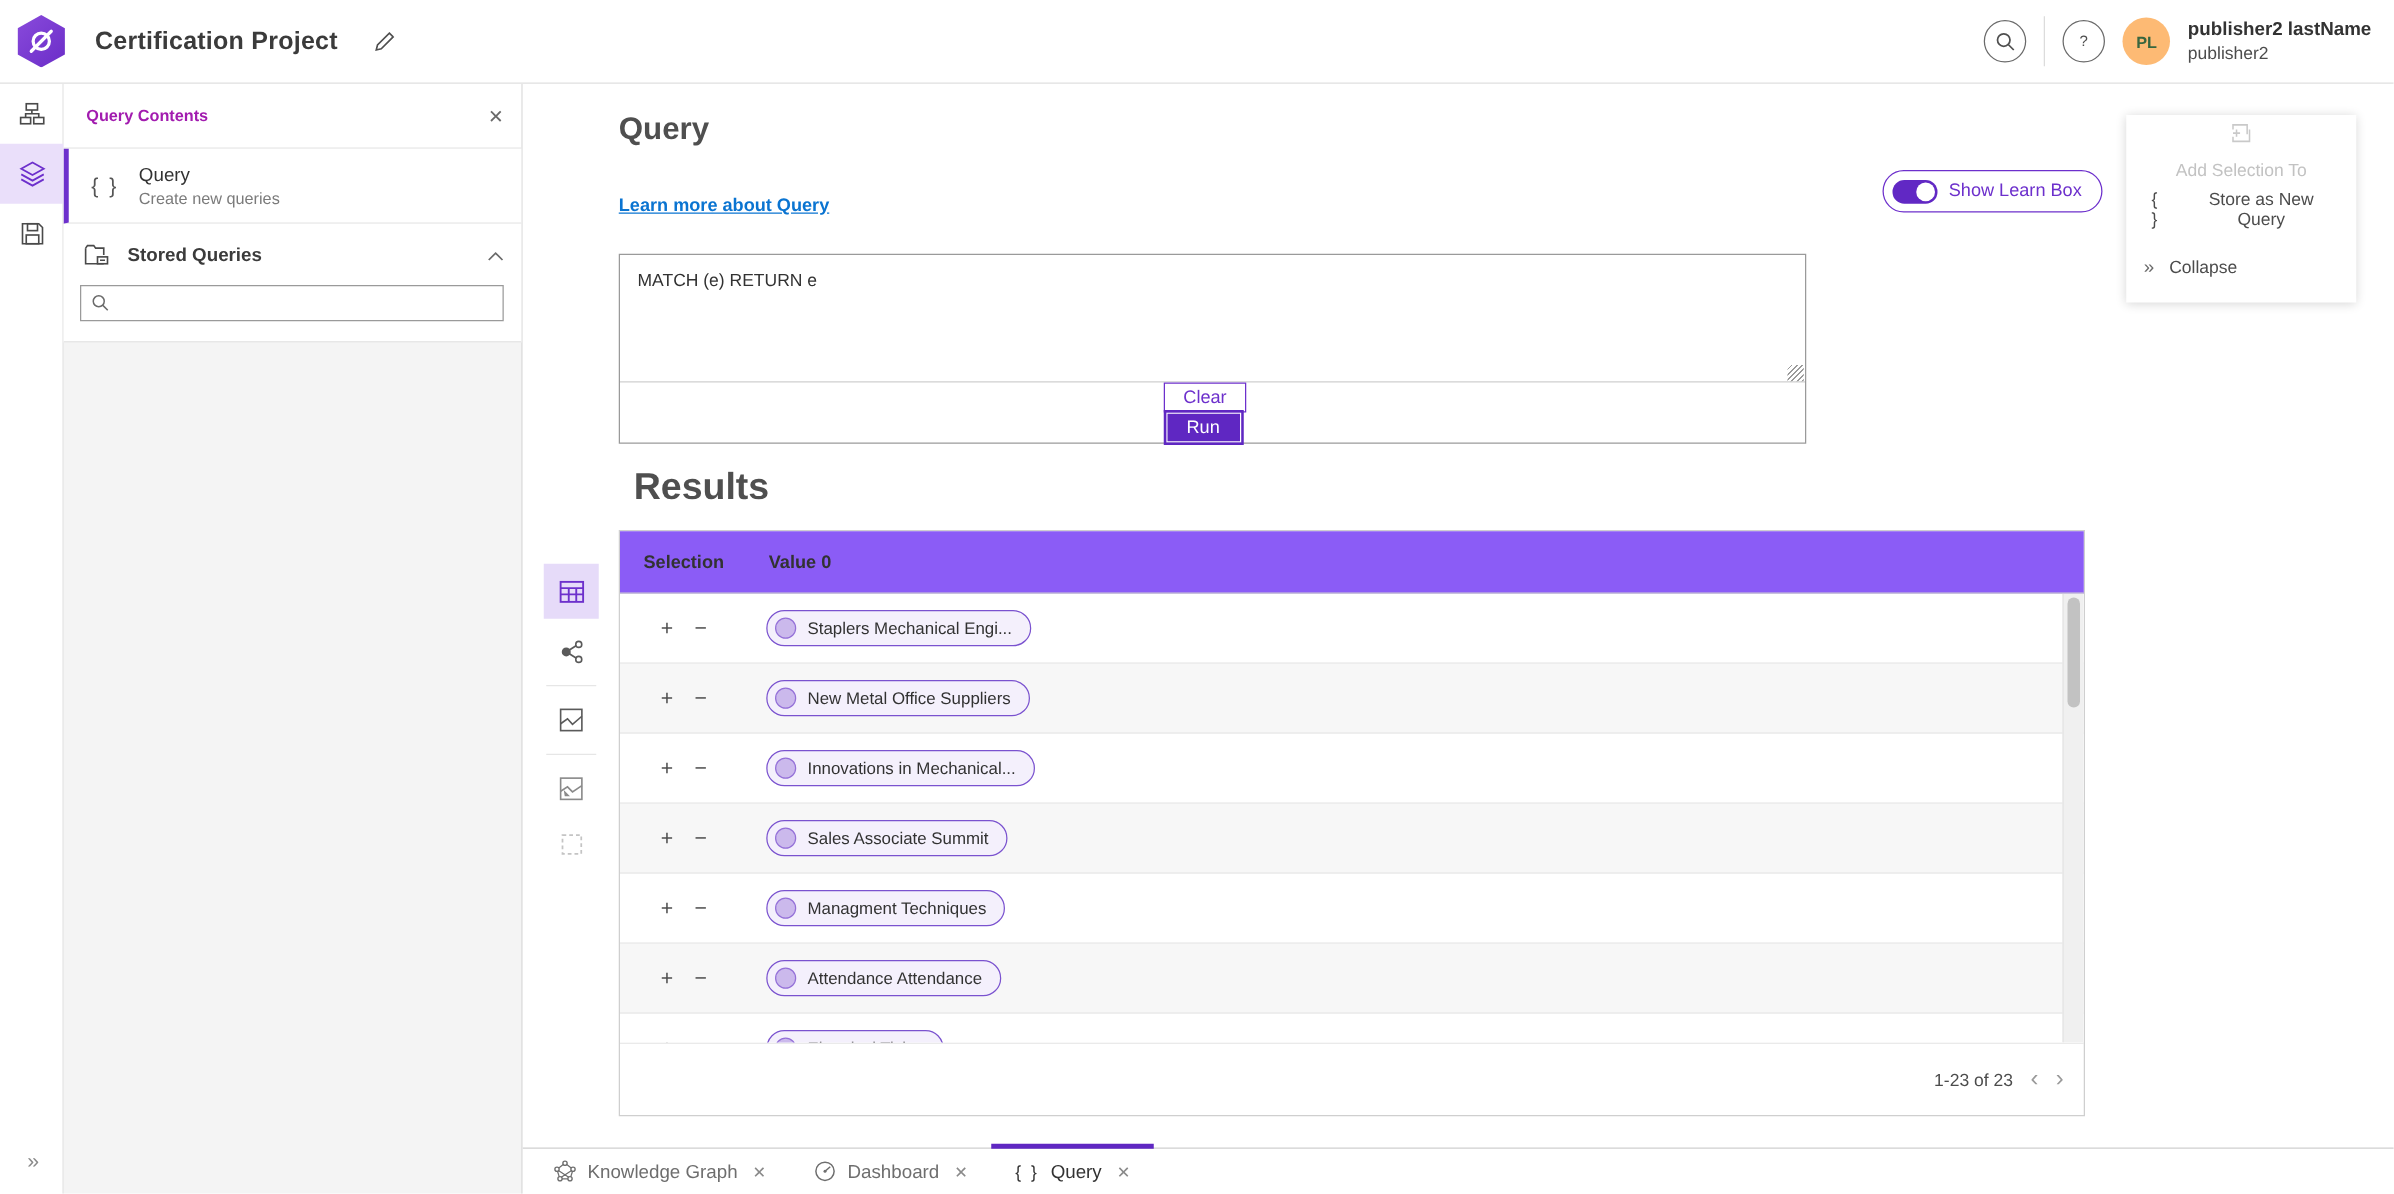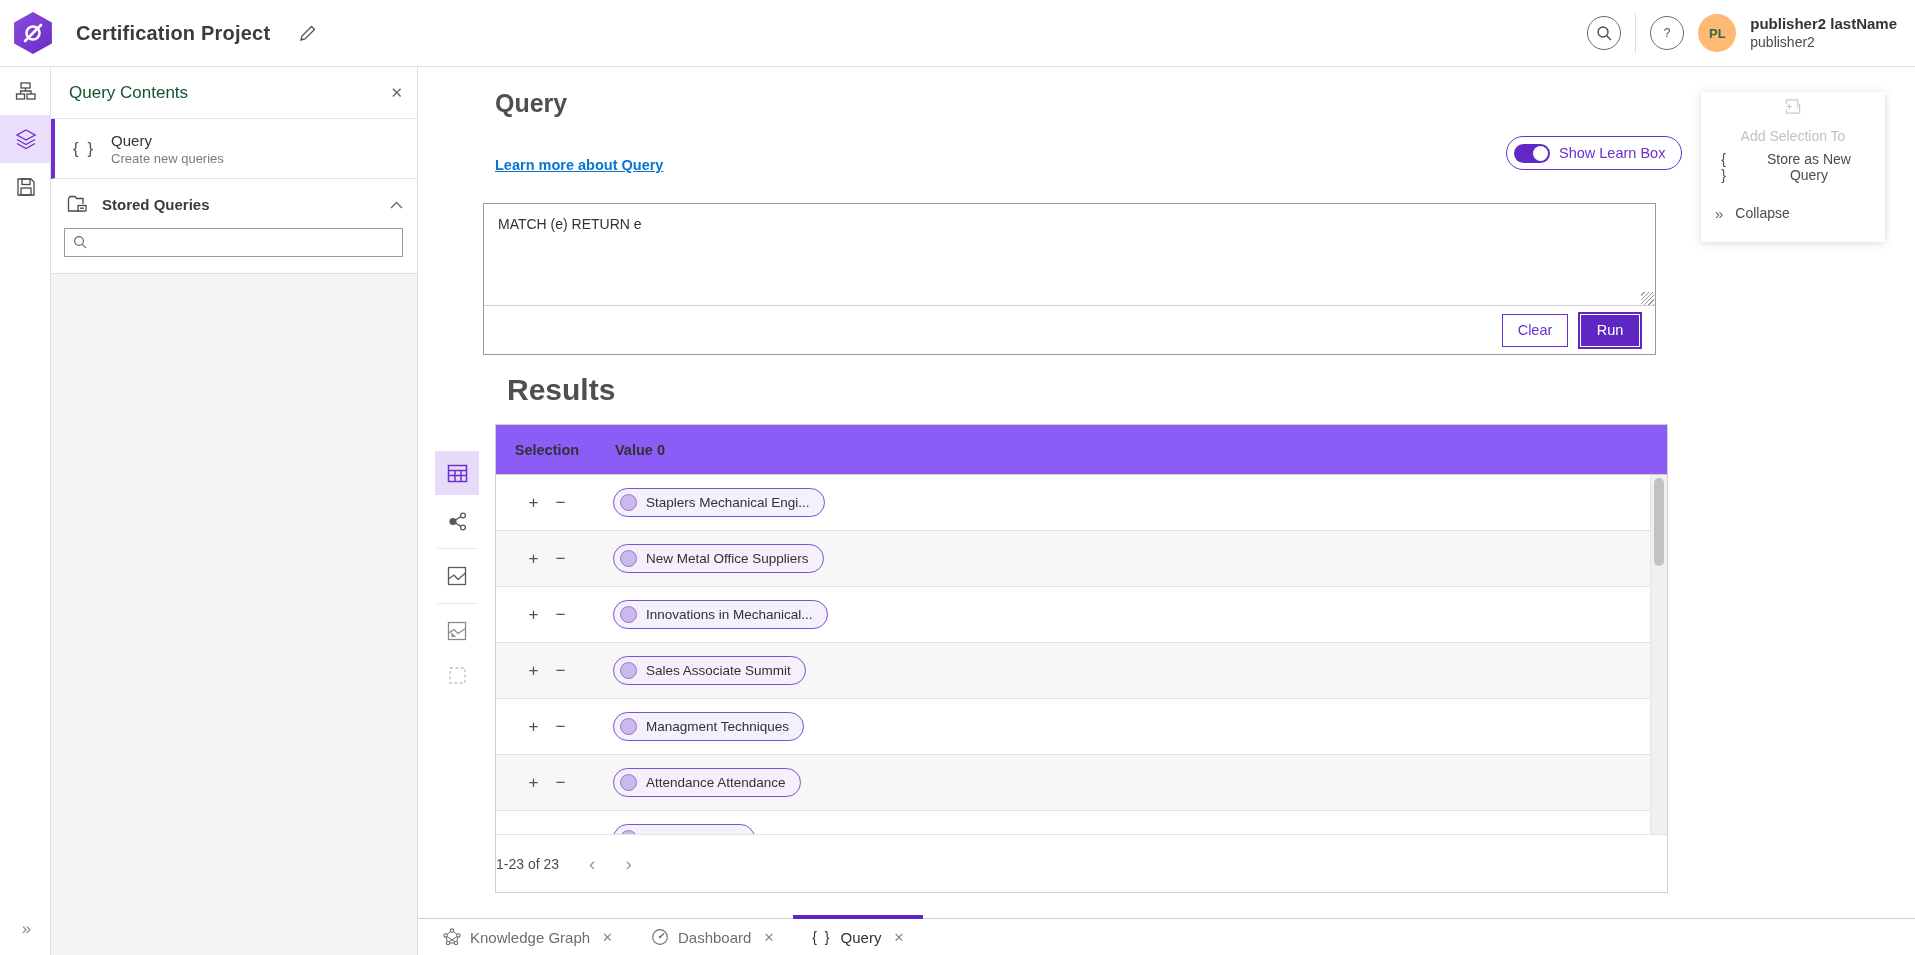--- a/index.html
+++ b/index.html
@@ -27,21 +27,21 @@
   
   .rail{position:absolute;left:0;top:67px;bottom:0;width:51px;background:#fff;border-right:1px solid #e0e0e0;z-index:20;}
   .rail-btn{width:51px;height:48px;display:flex;align-items:center;justify-content:center;background:none;border:none;cursor:pointer;}
   .rail-btn.active{background:#eadffa;}
   .rail-expand{position:absolute;bottom:8px;left:0;width:51px;height:36px;display:flex;align-items:center;justify-content:center;background:none;border:none;color:#8a8a8a;font-size:17px;cursor:pointer;letter-spacing:-2px;}
 
   
   .panel{position:absolute;left:51px;top:67px;bottom:0;width:367px;background:#f4f4f4;border-right:1px solid #dcdcdc;z-index:20;}
   .panel-top{background:#fff;}
   .panel-header{height:52px;display:flex;align-items:center;justify-content:space-between;padding:0 14px 0 18px;border-bottom:1px solid #e4e4e4;}
-  .panel-title{font-size:17px;font-weight:400;color:#14532d;}
+  .panel-title{font-size:13px;font-weight:700;color:#a21caf;}
   .panel-close{background:none;border:none;font-size:15px;color:#6a6a6a;cursor:pointer;}
   .query-item{display:flex;align-items:center;gap:16px;padding:12px 14px 12px 18px;border-left:4px solid #6d30cc;border-bottom:1px solid #e4e4e4;background:#fff;cursor:pointer;min-height:60px;}
   .braces{font-size:17px;color:#555;font-weight:400;letter-spacing:2px;}
   .qi-title{font-size:15px;color:#323232;}
   .qi-sub{font-size:13px;color:#7b7b7b;margin-top:2px;}
   .stored-header{display:flex;align-items:center;gap:14px;padding:16px 14px 10px 16px;background:#fff;cursor:pointer;}
   .stored-label{font-size:15px;font-weight:700;color:#3b3b3b;flex:1;}
   .panel-search-wrap{background:#fff;padding:4px 14px 16px 13px;border-bottom:1px solid #e0e0e0;}
   .panel-search{display:flex;align-items:center;gap:8px;border:1px solid #9a9a9a;background:#fff;height:29px;padding:0 8px;}
   .panel-search input{border:none;outline:none;flex:1;font-size:13px;font-family:inherit;color:#333;background:transparent;}
@@ -50,24 +50,24 @@
   .main{position:absolute;left:418px;top:67px;right:0;bottom:0;background:#fff;}
   .h1-query{position:absolute;left:77px;top:22px;font-size:25px;font-weight:700;color:#4f4f4f;}
   .desc{position:absolute;left:77px;top:66px;font-size:14.5px;color:#323232;}
   .learn-link{position:absolute;left:77px;top:90px;font-size:14.5px;font-weight:700;color:#0a74d1;text-decoration:underline;cursor:pointer;}
 
   .toggle-pill{position:absolute;left:1088px;top:69px;height:34px;display:flex;align-items:center;gap:9px;padding:0 16px 0 7px;border:1px solid #6d30cc;border-radius:17px;background:#fff;cursor:pointer;}
   .toggle-track{width:36px;height:19px;border-radius:10px;background:#6128c4;position:relative;}
   .toggle-knob{position:absolute;right:2px;top:2px;width:15px;height:15px;border-radius:50%;background:#fff;}
   .toggle-label{font-size:14.5px;color:#6d30cc;}
 
-  .query-box{position:absolute;left:65px;top:136px;width:1173px;height:152px;border:1px solid #9a9a9a;background:#fff;}
+  .query-box{position:absolute;left:77px;top:136px;width:950px;height:152px;border:1px solid #9a9a9a;background:#fff;}
   .query-code{width:100%;height:101px;border:none;outline:none;resize:none;font-family:"Liberation Sans",sans-serif;font-size:14px;color:#323232;padding:12px 14px;display:block;}
   .resize-handle{position:absolute;right:1px;top:88px;width:13px;height:13px;background:repeating-linear-gradient(135deg,transparent,transparent 2px,#9a9a9a 2px,#9a9a9a 3px);cursor:nwse-resize;}
-  .query-footer{height:49px;border-top:1px solid #cfcfcf;display:flex;align-items:center;justify-content:flex-end;gap:12px;padding-right:12px;}
+  .query-footer{height:49px;border-top:1px solid #cfcfcf;display:flex;align-items:center;justify-content:flex-end;gap:0;padding-right:12px;flex-direction:column;}
   .btn-clear{min-width:66px;height:33px;background:#fff;border:1px solid #6d30cc;color:#6d30cc;font-size:14.5px;font-family:inherit;cursor:pointer;}
   .btn-run{min-width:60px;height:33px;background:#5f27c2;border:1px solid #fff;outline:2px solid #5f27c2;color:#fff;font-size:14.5px;font-family:inherit;cursor:pointer;margin-right:3px;}
 
   .h2-results{position:absolute;left:89px;top:306px;font-size:30px;font-weight:700;color:#4f4f4f;}
 
   
   .view-toolbar{position:absolute;left:17px;top:384px;width:44px;display:flex;flex-direction:column;}
   .vt-btn{width:44px;height:44px;display:flex;align-items:center;justify-content:center;background:none;border:none;cursor:pointer;}
   .vt-btn.active{background:#e6dbf9;}
   .vt-gap{height:4px;}
@@ -82,21 +82,21 @@
   .t-row{height:56px;display:flex;align-items:center;border-bottom:1px solid #e4e4e4;background:#fff;}
   .t-row:nth-child(even){background:#f7f7f7;}
   .cell-sel{width:102px;display:flex;align-items:center;justify-content:center;gap:13px;}
   .pm-btn{background:none;border:none;font-size:17px;color:#4f4f4f;cursor:pointer;line-height:1;padding:2px;}
   .cell-val{padding-left:15px;}
   .entity-pill{display:inline-flex;align-items:center;gap:9px;border:1.5px solid #7a52cf;border-radius:16px;background:#f4f0fc;padding:5px 14px 5px 6px;cursor:pointer;}
   .entity-dot{width:17px;height:17px;border-radius:50%;background:#cbb9ec;border:1.5px solid #9470d8;}
   .entity-label{font-size:13.5px;color:#323232;white-space:nowrap;}
   .v-scroll{position:absolute;top:0;right:0;width:17px;height:359px;background:#f0f0f0;border-left:1px solid #e4e4e4;}
   .v-thumb{position:absolute;top:3px;left:3px;width:10px;height:88px;border-radius:5px;background:#c2c2c2;cursor:grab;}
-  .t-pagination{height:58px;display:flex;align-items:center;justify-content:flex-start;gap:30px;padding-right:16px;border-top:1px solid #e4e4e4;}
+  .t-pagination{height:58px;display:flex;align-items:center;justify-content:flex-end;gap:14px;padding-right:16px;border-top:1px solid #e4e4e4;}
   .pg-text{font-size:14px;color:#4c4c4c;}
   .pg-btn{background:none;border:none;font-size:19px;color:#9a9a9a;cursor:pointer;line-height:1;}
 
   
   .context-card{position:absolute;right:30px;top:25px;width:184px;background:#fff;box-shadow:0 1px 8px rgba(0,0,0,.16);padding:6px 0;z-index:25;}
   .cm-item{display:flex;align-items:center;gap:13px;height:46px;padding:0 14px;font-size:14px;color:#4c4c4c;cursor:pointer;background:none;border:none;width:100%;font-family:inherit;}
   .cm-item.disabled{color:#c2c2c2;cursor:default;flex-direction:column;}
   .cm-item .braces{font-size:14px;color:#4c4c4c;}
   .cm-chev{font-size:15px;color:#6a6a6a;letter-spacing:-1px;}
 

